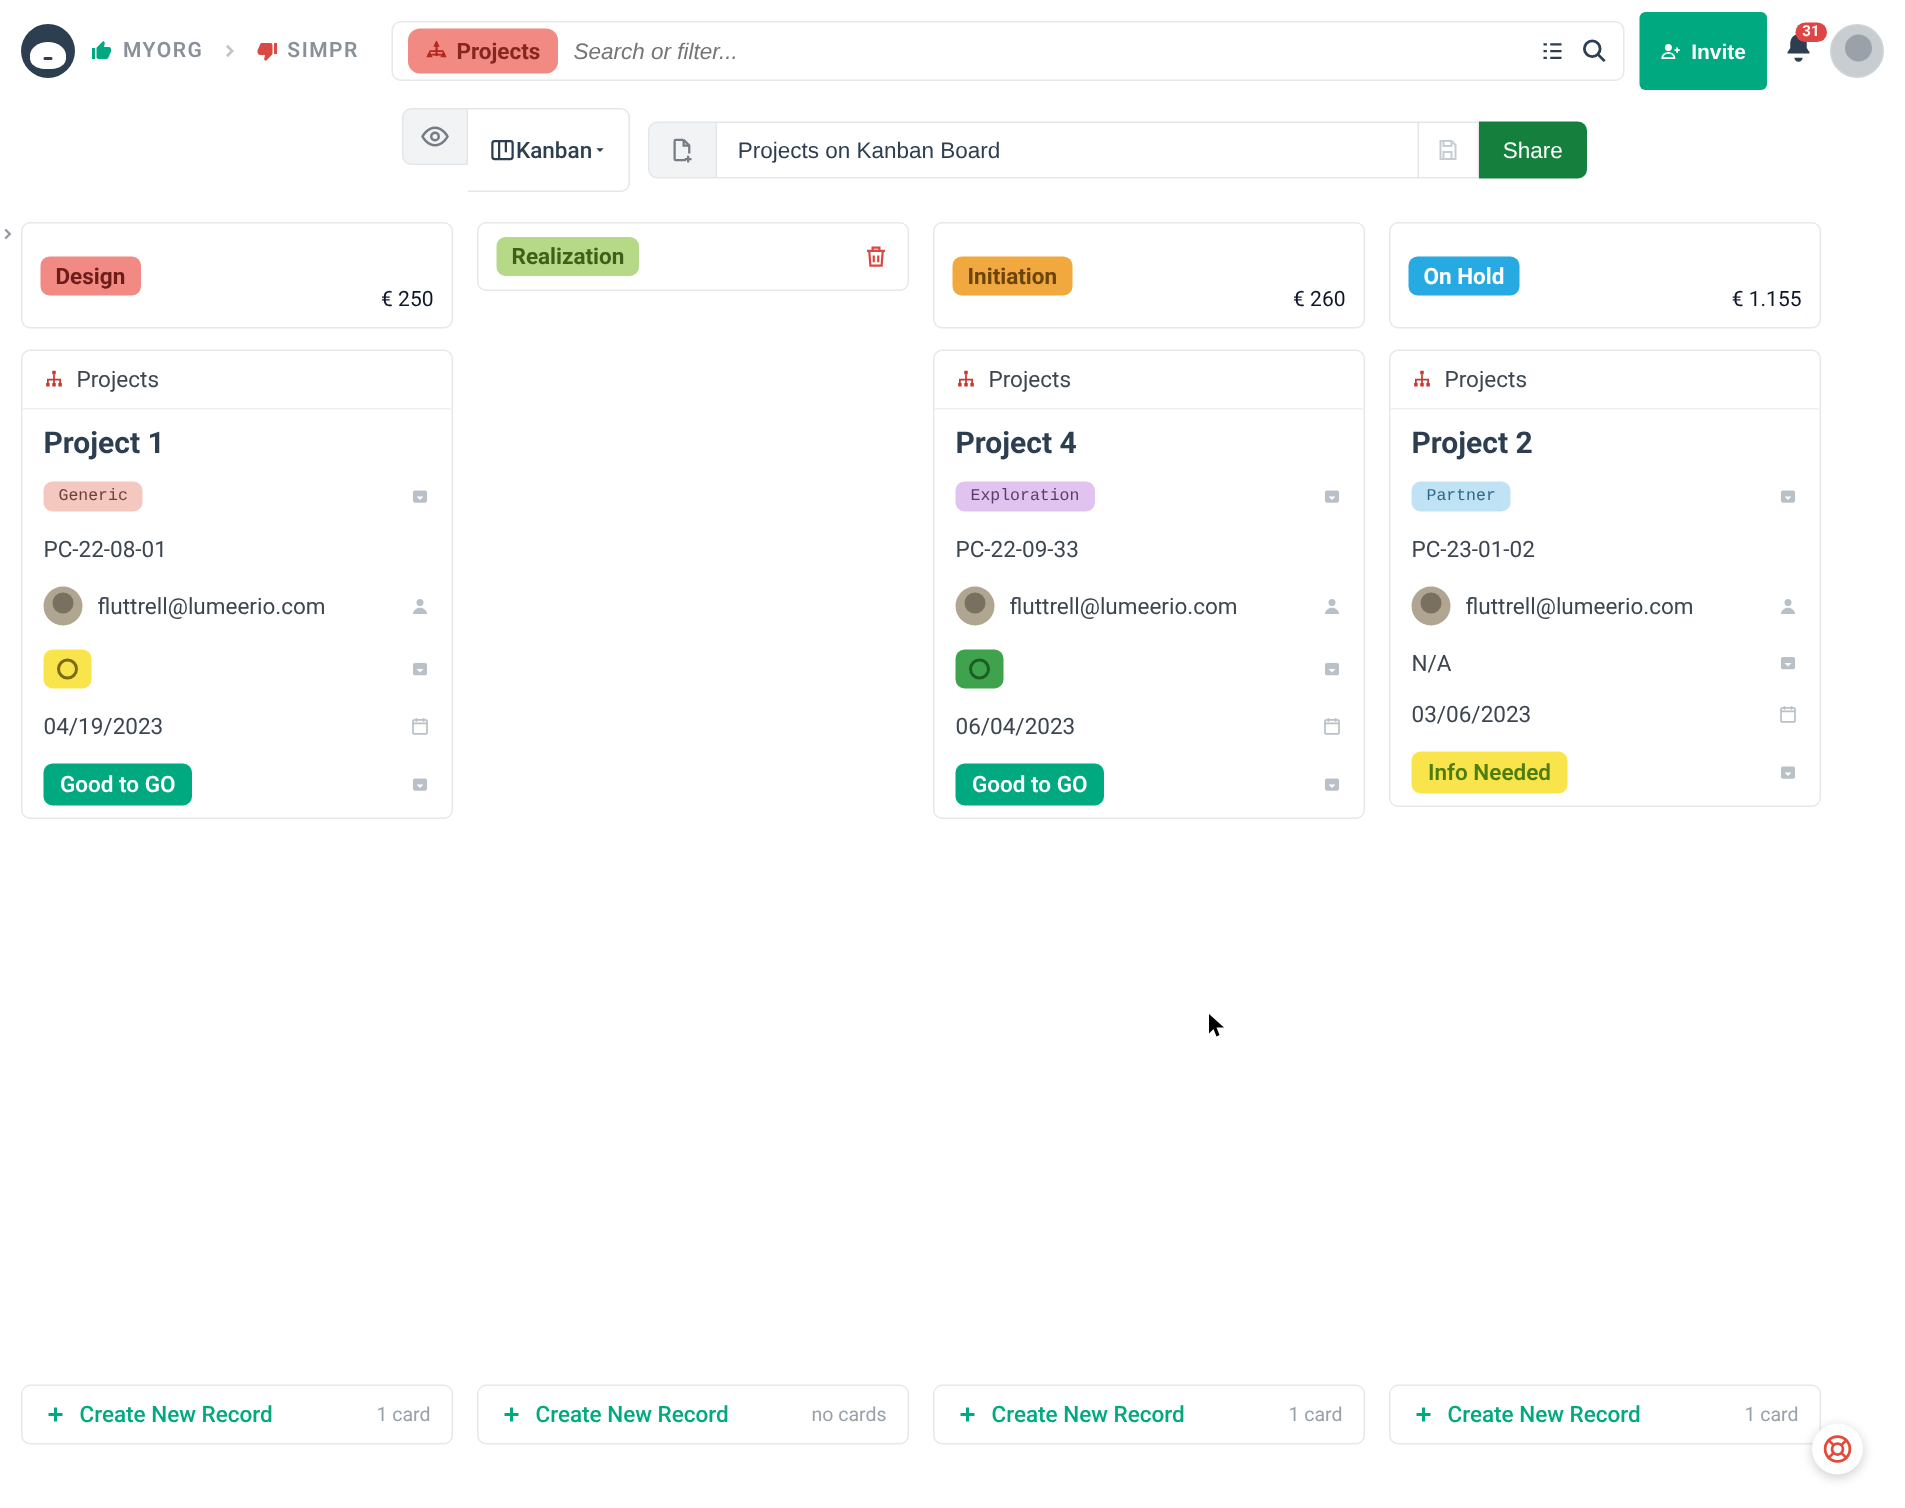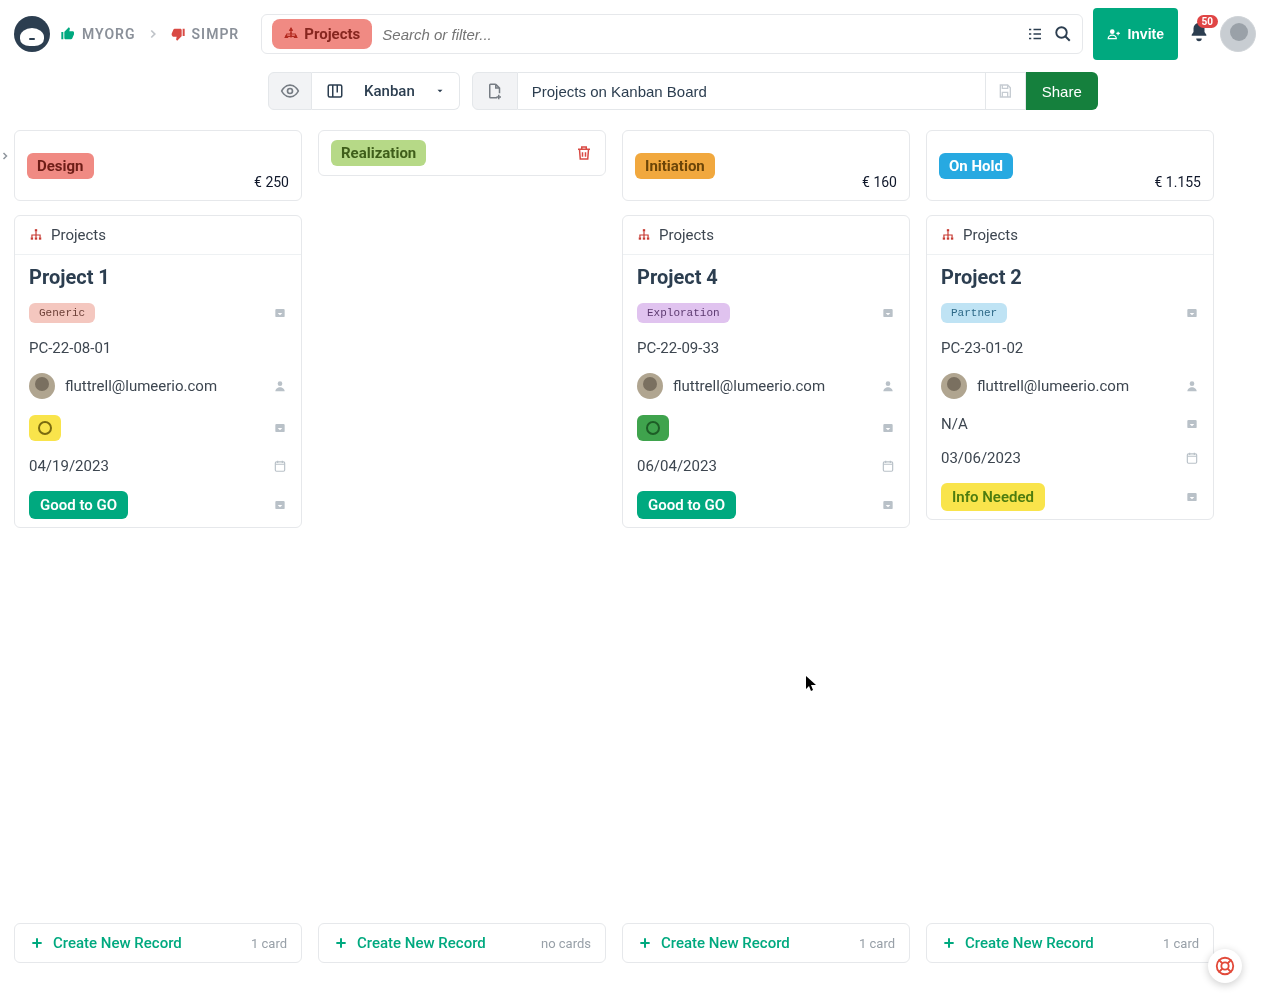--- a/index.html
+++ b/index.html
@@ -24,21 +24,21 @@
     .invite-btn { background:#00a97f; color:#fff; border:none; border-radius:4px; padding:18px 14px; font-size:14px; font-weight:600; display:flex; align-items:center; gap:6px; cursor:pointer; }
     .bell-wrap { position:relative; cursor:pointer; }
     .bell { width:22px; height:22px; color:#2c3e50; }
     .badge { position:absolute; top:-6px; right:-8px; background:#e04545; color:#fff; font-size:10px; font-weight:700; border-radius:10px; padding:1px 5px; }
     .avatar { width:36px; height:36px; border-radius:50%; background:#c8cdd2; border:1px solid #d0d4d8; cursor:pointer; position:relative; overflow:hidden; }
     .avatar::after{content:"";position:absolute;width:18px;height:18px;border-radius:50%;background:#9aa1a8;left:9px;top:6px;}
 
     .viewbar { display:flex; align-items:center; padding:4px 0 0 268px; gap:12px; }
     .view-group { display:flex; }
     .eye-btn { width:44px; height:38px; display:flex; align-items:center; justify-content:center; background:#f2f3f5; border:1px solid #e4e7ea; border-radius:6px 0 0 6px; cursor:pointer; color:#767c83; }
-    .kanban-btn { height:38px; display:flex; align-items:center; gap:20px; padding:0 14px; background:#fff; border:1px solid #e4e7ea; border-left:none; border-radius:0 6px 6px 0; cursor:pointer; font-size:15px; color:#2c3e50; font-weight:500; }
+    .kanban-btn { height:56px; display:flex; align-items:center; gap:0; padding:0 14px; background:#fff; border:1px solid #e4e7ea; border-left:none; border-radius:0 6px 6px 0; cursor:pointer; font-size:15px; color:#2c3e50; font-weight:500; }
     .board-group { flex:1; display:flex; max-width:626px; }
     .board-indicator { width:46px; height:38px; background:#f2f3f5; border:1px solid #e4e7ea; border-radius:6px 0 0 6px; display:flex; align-items:center; justify-content:center; color:#767c83; }
     .board-input { flex:1; height:38px; border:1px solid #e4e7ea; border-left:none; padding:0 14px; font-size:15px; color:#2c3e50; outline:none; }
     .save-btn { width:40px; height:38px; border:1px solid #e4e7ea; border-left:none; background:#fff; display:flex; align-items:center; justify-content:center; cursor:pointer; color:#c6ccd2; }
     .share-btn { height:38px; padding:0 16px; background:#15803d; color:#fff; border:none; font-size:15px; border-radius:0 6px 6px 0; cursor:pointer; }
 
     .board { display:flex; gap:16px; padding:20px 14px 0 14px; }
     .column { width:288px; display:flex; flex-direction:column; }
     .col-header { border:1px solid #e6e8eb; border-radius:6px; padding:10px 12px; display:flex; align-items:center; justify-content:space-between; }
     .col-header-empty { border:1px solid #e6e8eb; border-radius:6px; padding:10px 12px; display:flex; align-items:center; justify-content:space-between; height:46px;}
@@ -125,21 +125,21 @@
     <svg width="14" height="14" viewBox="0 0 24 24" fill="currentColor">
         <circle cx="9" cy="8" r="4"></circle>
         <path d="M2 20c0-3.3 3.1-6 7-6s7 2.7 7 6H2zM19 8v6M16 11h6" stroke="currentColor" stroke-width="2" fill="none"></path>
       </svg>
     <span>Invite</span>
   </button>
   <div class="bell-wrap">
     <svg class="bell" viewBox="0 0 24 24" fill="currentColor">
         <path d="M12 2a6 6 0 00-6 6v4l-2 3v1h16v-1l-2-3V8a6 6 0 00-6-6zm0 20a3 3 0 003-3H9a3 3 0 003 3z"></path>
       </svg>
-    <span class="badge">50</span>
+    <span class="badge">31</span>
   </div>
   <div class="avatar"></div>
 </div>
 
 <div class="viewbar">
   <div class="view-group">
     <div class="eye-btn">
       <svg width="20" height="20" viewBox="0 0 24 24" fill="none" stroke="currentColor" stroke-width="2">
           <path d="M2 12s3.5-7 10-7 10 7 10 7-3.5 7-10 7S2 12 2 12z"></path>
           <circle cx="12" cy="12" r="3"></circle>
@@ -241,21 +241,21 @@
       <div class="col-header-empty">
       <span class="col-label" style="background:#b6d987;color:#3f5e1a">Realization</span>
       <svg class="trash-icon" viewBox="0 0 24 24" fill="none" stroke="currentColor" stroke-width="2">
           <path d="M4 7h16M9 7V4h6v3M6 7l1 13h10l1-13M10 11v6M14 11v6"></path>
         </svg>
     </div>
     </div>
     <div class="column">
       <div class="col-header">
       <span class="col-label" style="background:#f1a83e;color:#6b4508">Initiation</span>
-      <span class="col-amount">€ 160</span>
+      <span class="col-amount">€ 260</span>
     </div>
       <div class="card">
         <div class="card-head">
           <svg class="hier-red" viewBox="0 0 24 24" fill="currentColor">
             <rect x="10" y="2" width="4" height="4"></rect>
             <rect x="3" y="16" width="4" height="4"></rect>
             <rect x="10" y="16" width="4" height="4"></rect>
             <rect x="17" y="16" width="4" height="4"></rect>
             <path d="M12 6v6M5 16v-4h14v4M12 12v4" stroke="currentColor" stroke-width="2" fill="none"></path>
           </svg>

